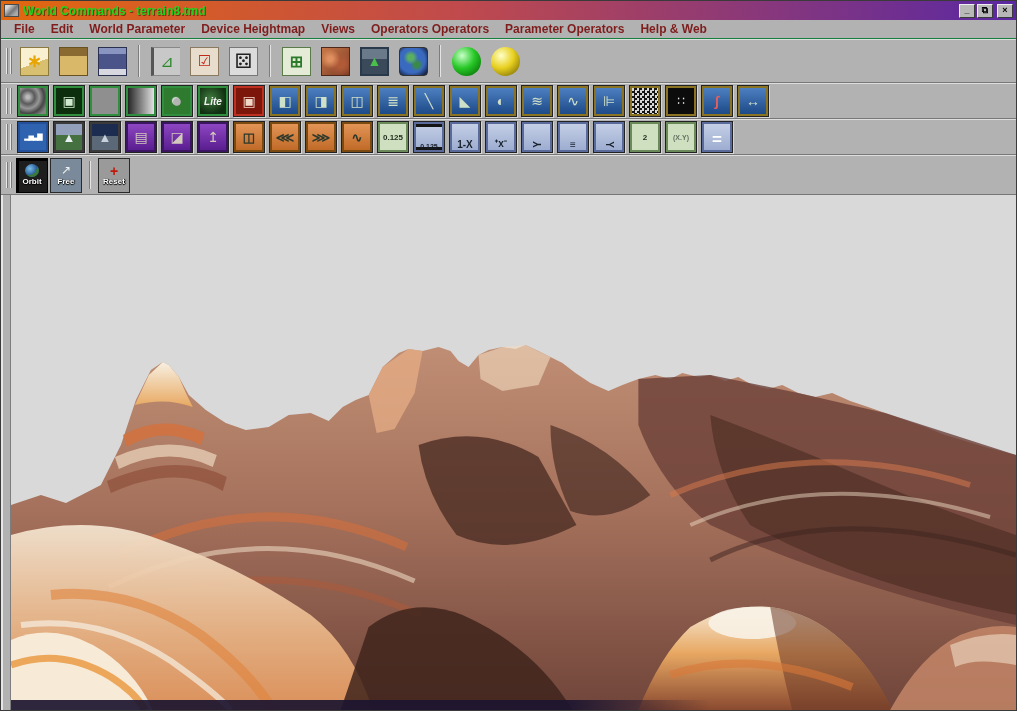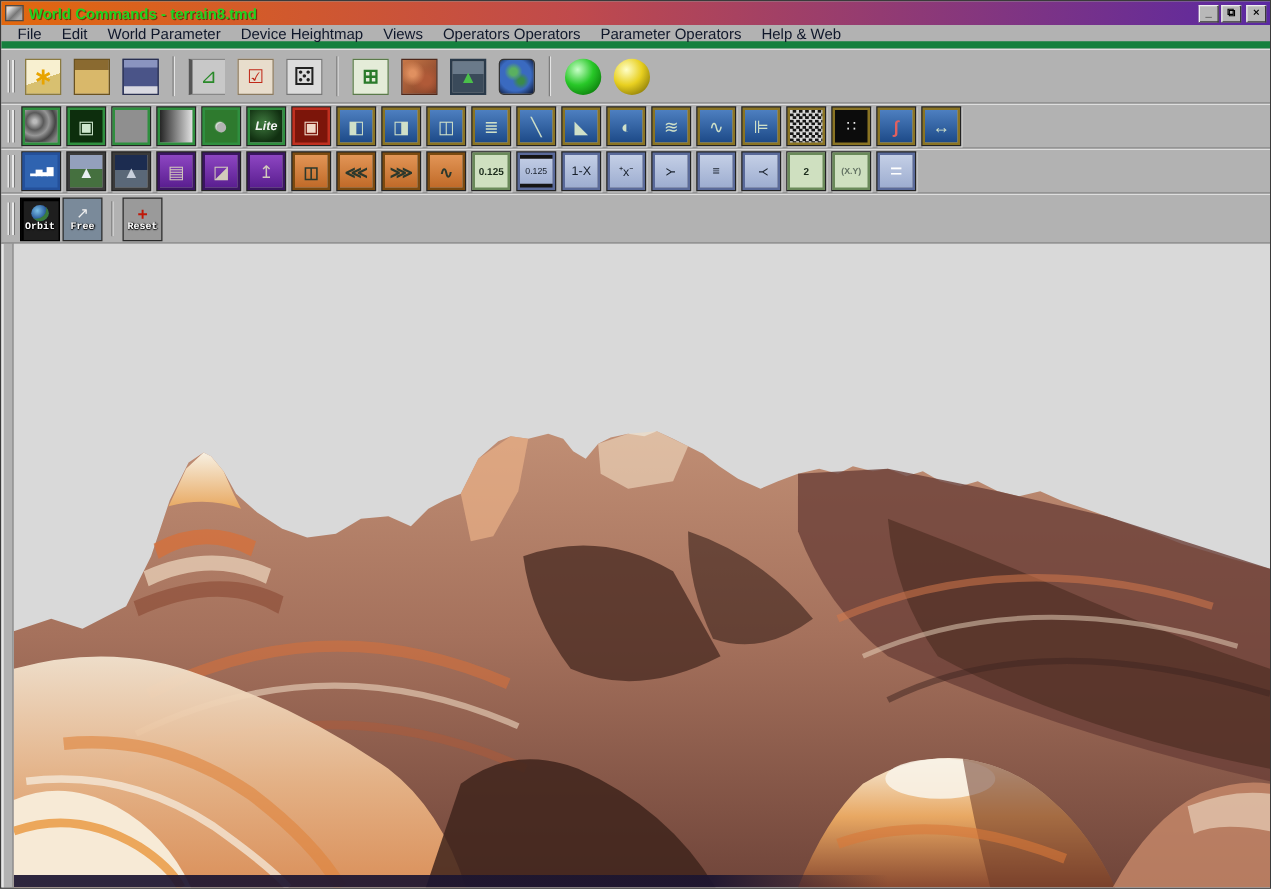--- a/index.html
+++ b/index.html
@@ -17,21 +17,21 @@
   .app-icon { width:15px; height:13px; margin-right:4px; flex:0 0 auto;
     background:linear-gradient(135deg,#d8d8d8 20%,#777 55%,#aaa 80%); border:1px solid #4a4a4a; }
   .title-text { color:#1fd41f; font-size:12px; font-weight:bold; text-shadow:1px 1px 0 rgba(60,20,0,.6); white-space:nowrap; }
   .win-btns { margin-left:auto; display:flex; gap:2px; }
   .wbtn { width:16px; height:14px; background:#b8b8b8; color:#000;
     border:1px solid; border-color:#efefef #3a3a3a #3a3a3a #efefef;
     font-size:9px; line-height:11px; text-align:center; font-weight:bold; }
   .wbtn.close { margin-left:2px; }
   
   .menubar { height:19px; background:#b2b2b2; display:flex; align-items:center;
-    padding-left:5px; font-size:12px; color:#0f172a; border-bottom:6px solid #15803d; }
+    padding-left:5px; font-size:12px; color:#7f1d1d; border-bottom:1px solid #15803d;font-weight:bold; }
   .menu-item { padding:2px 8px; white-space:nowrap; }
   
   .toolbar { background:#b2b2b2; display:flex; align-items:center;
     border-top:1px solid #dedede; border-bottom:1px solid #777; }
   .row1 { height:44px; padding-left:3px; }
   .row2, .row3 { height:36px; padding-left:3px; }
   .row4 { height:40px; padding-left:3px; }
   .gripper { width:7px; height:26px; margin:0 2px; flex:0 0 auto;
     background:repeating-linear-gradient(90deg,#e8e8e8 0 1px,#7a7a7a 1px 2px,#b2b2b2 2px 4px); }
   .sep { width:2px; height:28px; margin:0 6px; background:#7d7d7d;
@@ -75,30 +75,30 @@
   .b-flow  { border-color:#8a7424; background:linear-gradient(180deg,#4d7fc0,#1d4a88); color:#cfe0c8; }
   .b-curve { border-color:#8a7424; background:linear-gradient(180deg,#4d7fc0,#1d4a88); color:#e06060; font-weight:bold; }
   .k-noise { border-color:#8a7424; background:repeating-conic-gradient(#141414 0% 25%,#d8d8d8 0% 50%) 0 0/5px 5px; }
   .k-dots  { border-color:#8a7424; background:#0c0c0c; color:#ececec; font-size:12px; }
   .n-histo { border-color:#24509a; background:#2f63b0; color:#fff; font-size:7px; letter-spacing:-1px; }
   .n-day   { border-color:#3a3a3a; background:linear-gradient(180deg,#93a0bc 0 42%,#45703f 42%); color:#e8eef2; font-size:13px; }
   .n-night { border-color:#3a3a3a; background:linear-gradient(180deg,#1c2c50 0 46%,#5a6878 46%); color:#c8d0dc; font-size:13px; }
   .p-dev   { border-color:#3a1560; background:linear-gradient(180deg,#8d46c2,#5a1e90); color:#d2cabb; }
   .o-dev   { border-color:#7a4a10; background:linear-gradient(180deg,#e29556,#c06a28); color:#2c382c; font-weight:bold; font-size:13px; }
   .s-green { border-color:#6a8a5a; background:#cfe0c0; color:#1c2c1c; font-weight:bold; font-size:8px; }
-  .s-lav   { border-color:#5a6a9a; background:linear-gradient(180deg,#c4cfe6,#9dadd0); color:#18202c; font-weight:normal; font-size:10px; }
+  .s-lav   { border-color:#5a6a9a; background:linear-gradient(180deg,#c4cfe6,#9dadd0); color:#18202c; font-weight:bold; font-size:10px;align-items:flex-end; }
   .s-clamp { font-size:7px; box-shadow:0 0 0 1px #222, inset 0 6px 0 -3px #141414, inset 0 -6px 0 -3px #141414; }
   .s-eq    { color:#fff; font-size:17px; }
   .s-xy    { font-size:7px; color:#637263; }
   .rot90 .gl  { display:inline-block; transform:rotate(90deg); }
   .rotm90 .gl { display:inline-block; transform:rotate(-90deg); }
   
   .vt { width:30px; height:33px; margin:1px 2px; flex:0 0 auto; display:flex; flex-direction:column;
     align-items:center; justify-content:center; gap:1px; background:#9a9a9a; box-shadow:0 0 0 1px #2a2a2a; }
-  .vt .lbl { font-size:8px; font-weight:bold; color:#fff; line-height:8px; text-shadow:0 1px 1px #000, 1px 0 1px #000;font-family:Liberation Mono, monospace; }
+  .vt .lbl { font-size:8px; font-weight:bold; color:#fff; line-height:8px; text-shadow:0 1px 1px #000, 1px 0 1px #000; }
   .vt .gl  { font-size:12px; line-height:13px; color:#f0f0f0; }
   .vt-orbit { background:#1e1e1e; }
   .vt-orbit .gl { width:14px; height:13px; border-radius:50%;
     background:radial-gradient(circle at 35% 35%, #7ac0e8, #2a5a9a 55%, #15335e 90%);
     box-shadow:inset -3px -3px 0 -1px #3a7a3a; }
   .vt-free { background:#7a8a9a; }
   .vt-reset{ background:#9a9a9a; }
   .vt-reset .gl { color:#c01808; font-weight:bold; font-size:14px; line-height:12px; }
   .pressed { box-shadow:0 0 0 1px #000, inset 1px 1px 0 1px #000; }
   

